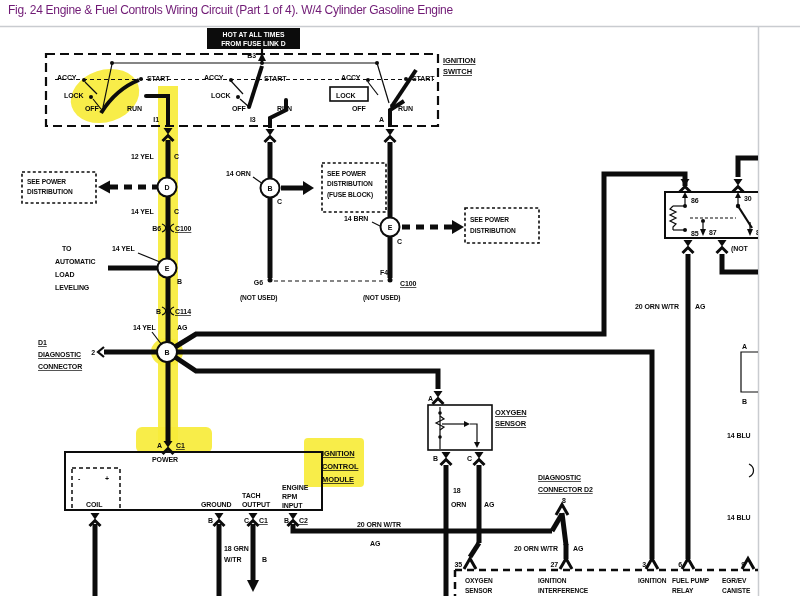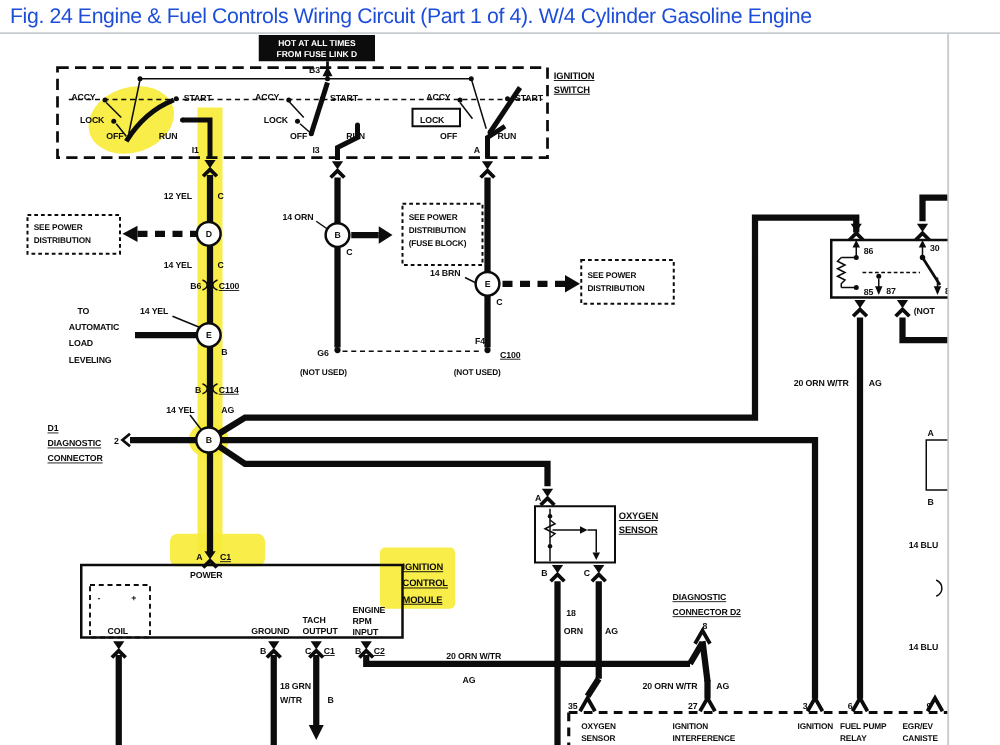--- a/index.html
+++ b/index.html
@@ -1,19 +1,19 @@
 <!DOCTYPE html>
 <html><head>
 <meta charset="utf-8">
 <style>
   html,body{margin:0;padding:0;background:#fff;}
   #stage{position:relative;width:800px;height:596px;background:#fff;overflow:hidden;
          font-family:"Liberation Sans",sans-serif;}
-  #fig-title{position:absolute;top:3px;left:8px;font-size:17px;letter-spacing:-0.3px;
-             color:#1d4ed8;white-space:nowrap;}
+  #fig-title{position:absolute;top:3px;left:8px;font-size:12px;letter-spacing:-0.3px;
+             color:#701a75;white-space:nowrap;}
   svg{position:absolute;top:0;left:0;}
   .t{font:bold 7px "Liberation Sans",sans-serif;fill:#0c0c0c;letter-spacing:-0.1px;}
   .ts{font-size:6.6px;}
   .tb{font-size:7.5px;}
   .tw{font:bold 6.8px "Liberation Sans",sans-serif;fill:#ffffff;text-anchor:middle;}
   .u{text-decoration:underline;}
   .mid{text-anchor:middle;}
   .end{text-anchor:end;}
   .w5{stroke:#0c0c0c;stroke-width:5;fill:none;stroke-linejoin:miter;}
   .w4{stroke:#0c0c0c;stroke-width:4;fill:none;}

